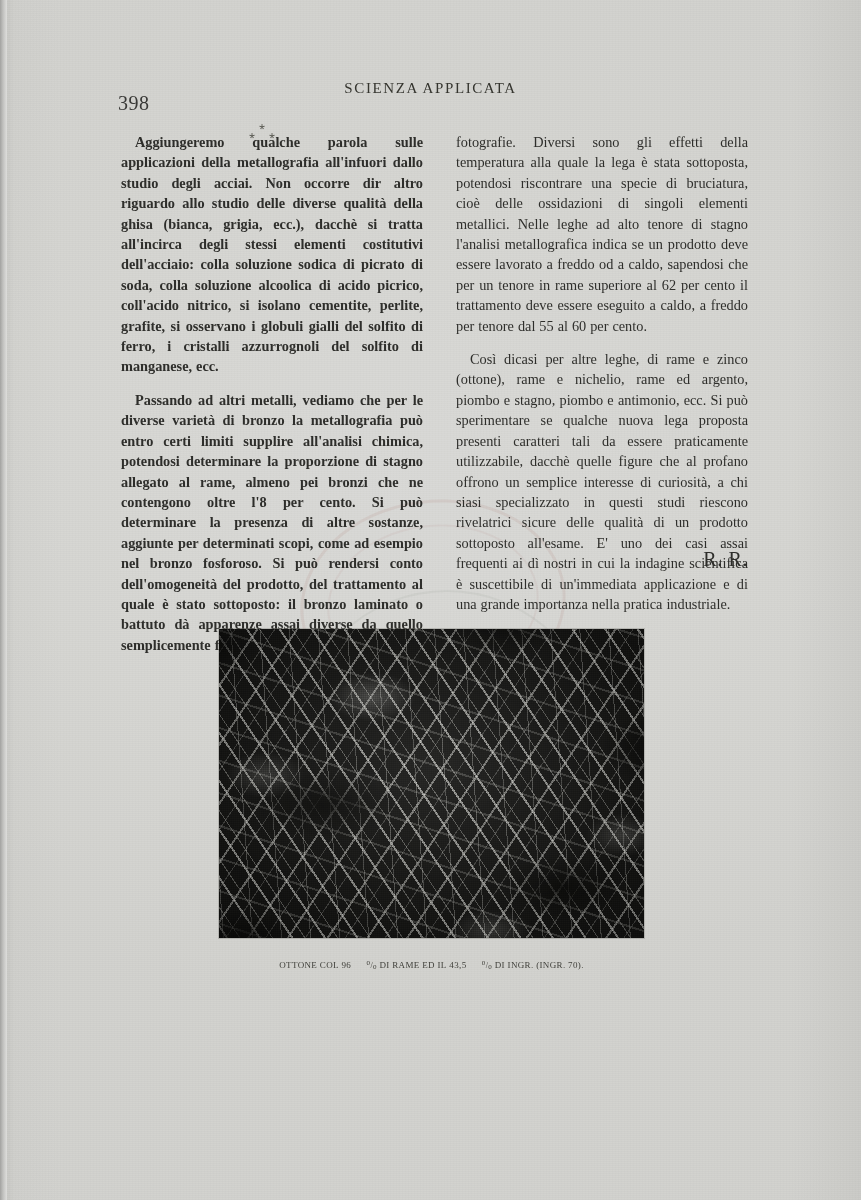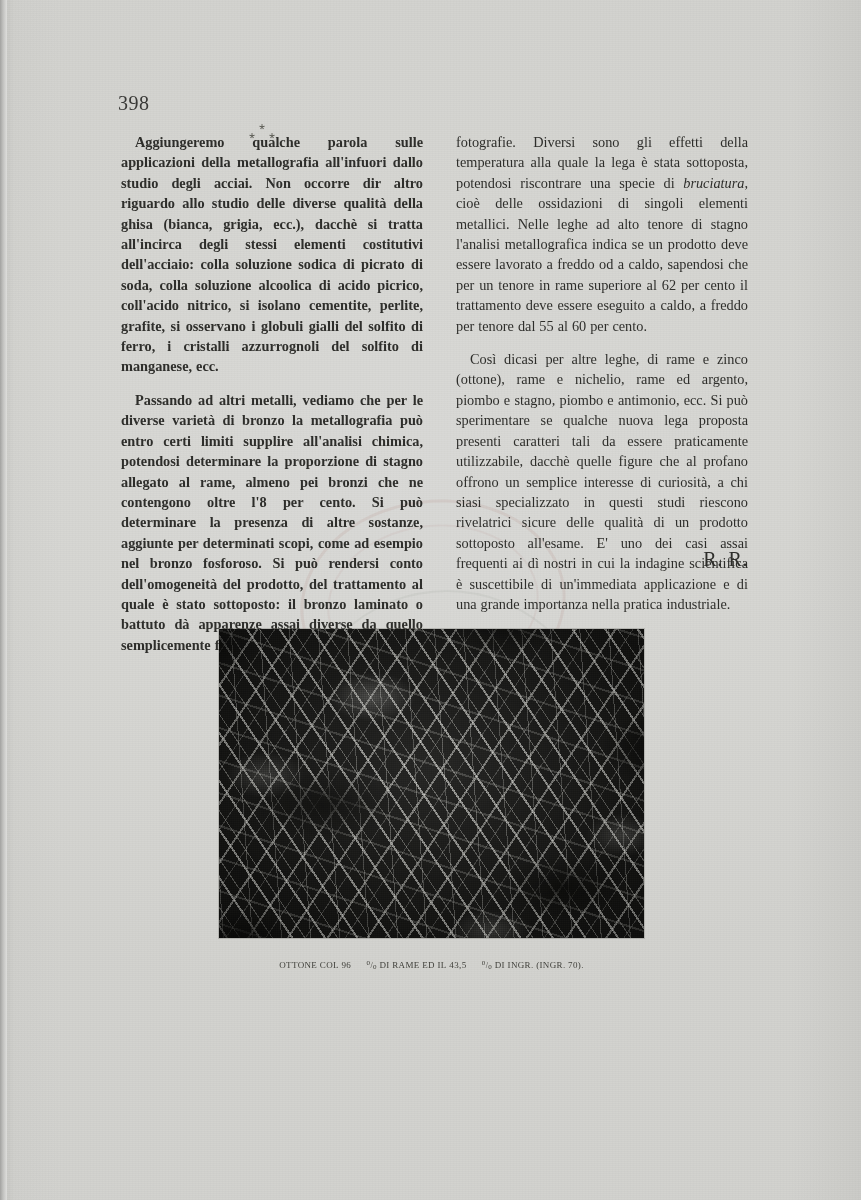--- a/index.html
+++ b/index.html
@@ -168,21 +168,21 @@
   #col-right { left: 456px;  width: 292px; }
 
   .column p {
     margin: 0;
     text-indent: 14px;
     word-spacing: .4px;
   }
   .column p.noindent { text-indent: 0; }
   .column p + p { margin-top: 13px; }
 
-  .ital { font-style: italic; }
+  .ital { }
 
   #signature {
     position: absolute;
     left: 456px;
     top: 548px;
     width: 292px;
     text-align: right;
     font-size: 20px;
     color: #2e2e2b;
     letter-spacing: .6px;
@@ -308,20 +308,21 @@
     <div class="wm-text wm-line1">Lab           ve</div>
     <div class="wm-text wm-line2">Scu           re</div>
   </div>
 
   <div id="stamp"></div>
 
   <div id="content">
 
     <div id="runhead">
       <div id="folio">398</div>
+      <div id="runtitle">SCIENZA APPLICATA</div>
     </div>
 
     <div id="asterism">
       <span class="st s1">⁎</span>
       <span class="st s2">⁎</span>
       <span class="st s3">⁎</span>
     </div>
 
     <div class="column" id="col-left">
       <p>Aggiungeremo qualche parola sulle applicazioni della metallografia all'infuori dallo studio degli acciai. Non occorre dir altro riguardo allo studio delle diverse qualità della ghisa (bianca, grigia, ecc.), dacchè si tratta all'incirca degli stessi elementi costitutivi dell'acciaio: colla soluzione sodica di picrato di soda, colla soluzione alcoolica di acido picrico, coll'acido nitrico, si isolano cementite, perlite, grafite, si osservano i globuli gialli del solfito di ferro, i cristalli azzurrognoli del solfito di manganese, ecc.</p>

